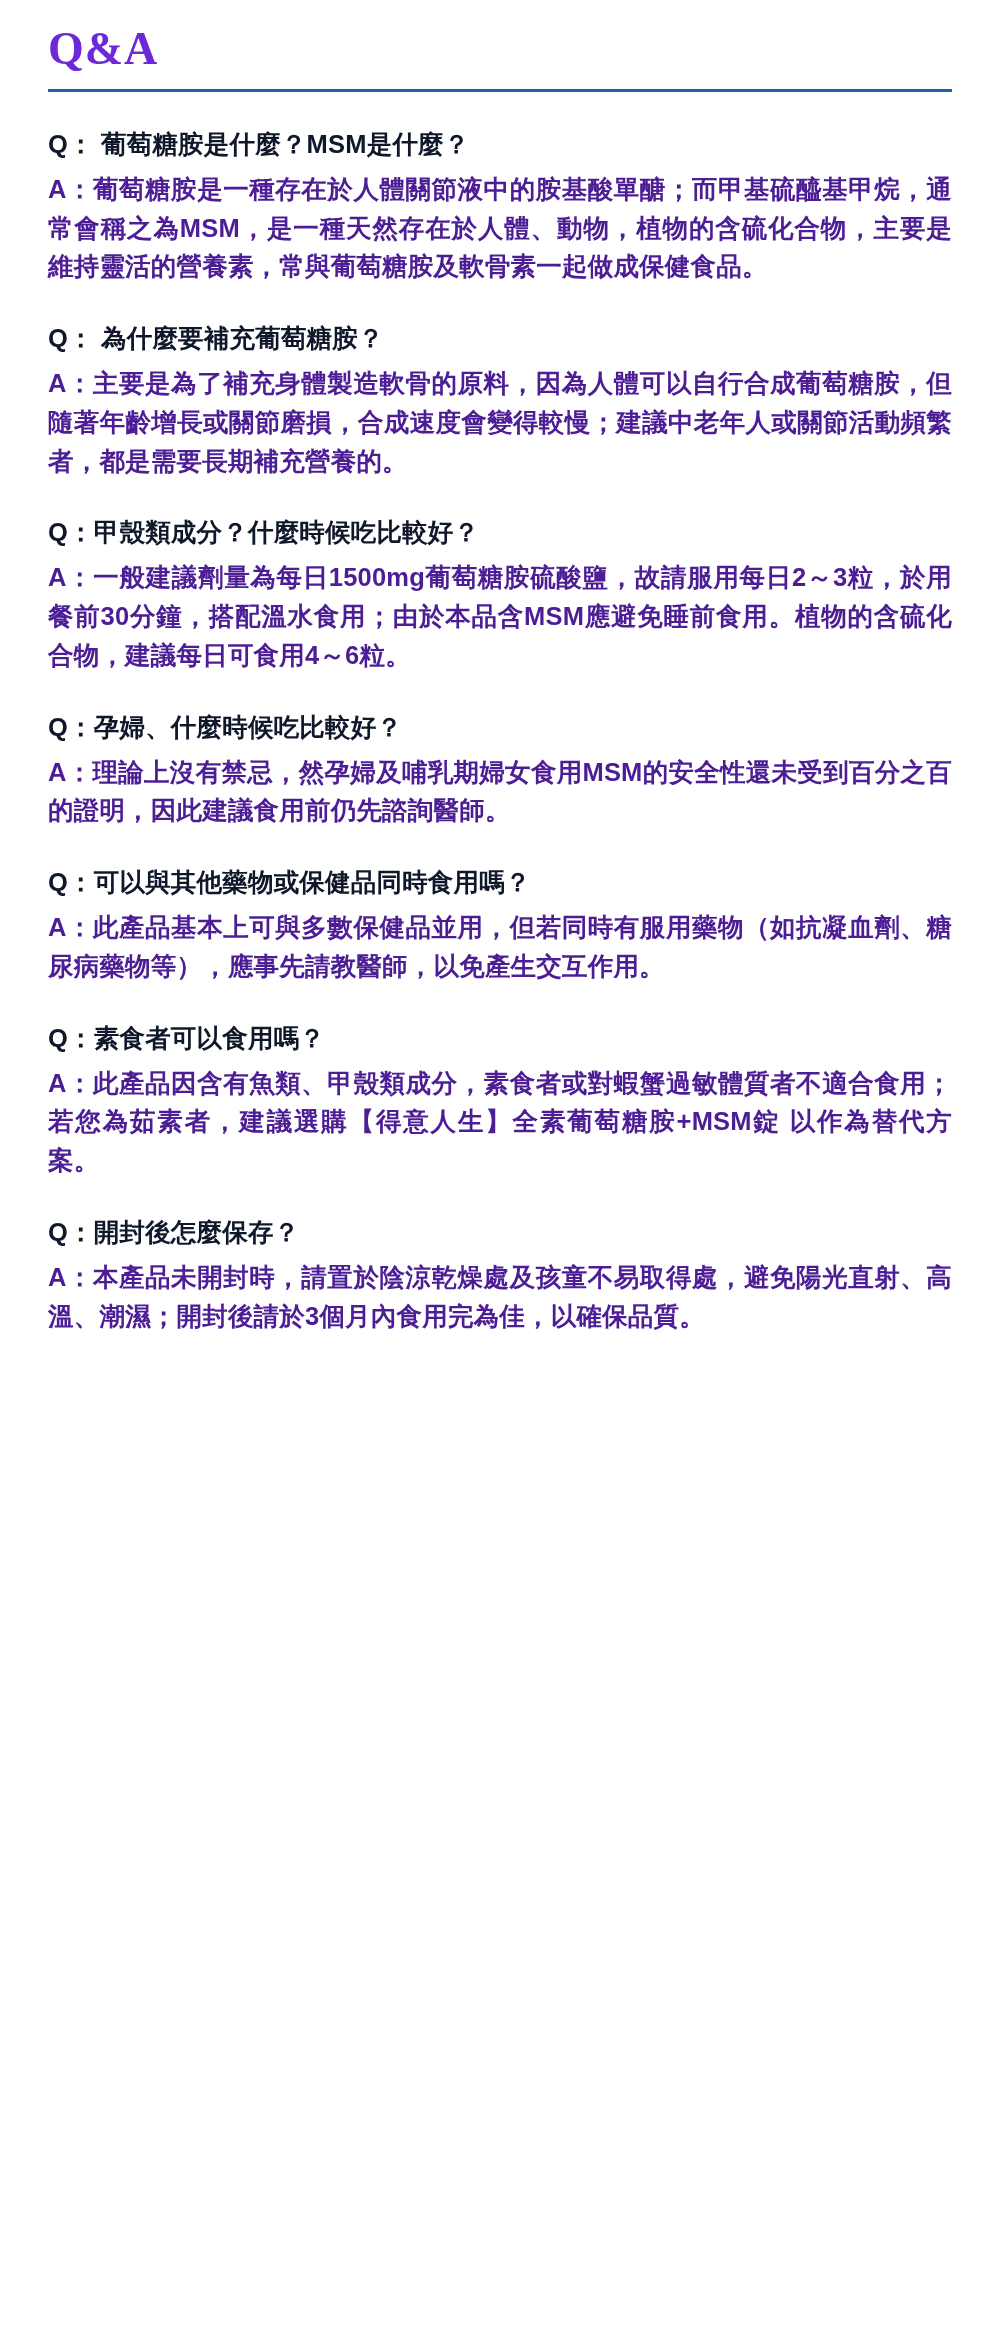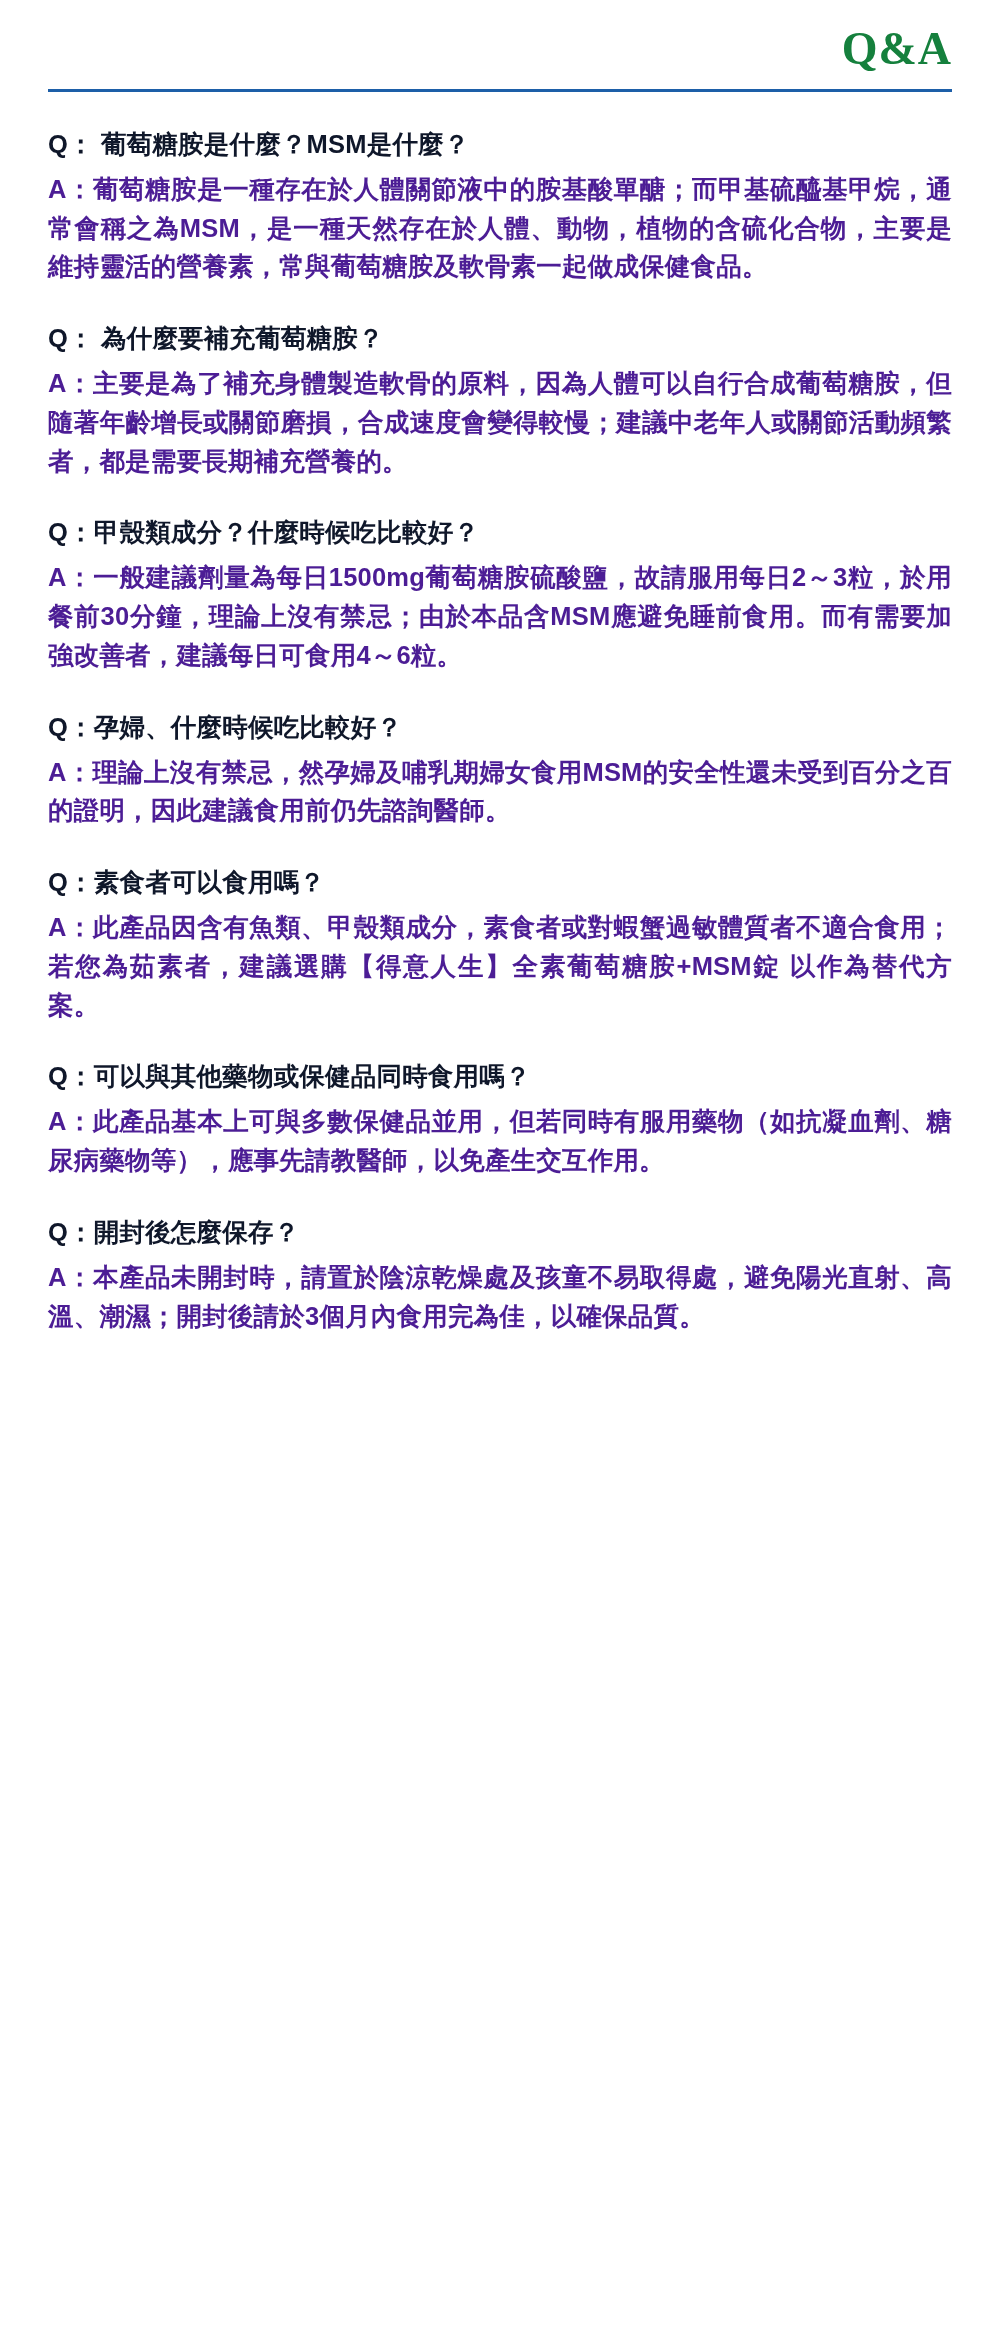--- a/index.html
+++ b/index.html
@@ -15,22 +15,22 @@
     -webkit-font-smoothing: antialiased;
   }
   .page {
     width: 1000px;
     min-height: 2334px;
     box-sizing: border-box;
     padding: 0 48px 40px 48px;
     position: relative;
   }
   .qa-title {
-    text-align: right;
-    color: #15803d;
+    text-align: left;
+    color: #6d28d9;
     font-size: 46px;
     font-weight: 700;
     letter-spacing: 1px;
     padding-top: 22px;
     padding-bottom: 14px;
     font-family: "Liberation Serif", "DejaVu Serif", serif;
   }
   .title-rule {
     border: none;
     border-top: 3px solid #1d5fa8;
@@ -74,36 +74,36 @@
   <div class="qa-block">
     <div class="qa-question">Q： 為什麼要補充葡萄糖胺？</div>
     <div class="qa-answer">A：主要是為了補充身體製造軟骨的原料，因為人體可以自行合成葡萄糖胺，但隨著年齡增長或關節磨損，合成速度會變得較慢；建議中老年人或關節活動頻繁者，都是需要長期補充營養的。</div>
   </div>
 
   <div class="qa-block">
   </div>
 
   <div class="qa-block">
     <div class="qa-question">Q：甲殼類成分？什麼時候吃比較好？</div>
-    <div class="qa-answer">A：一般建議劑量為每日1500mg葡萄糖胺硫酸鹽，故請服用每日2～3粒，於用餐前30分鐘，理論上沒有禁忌；由於本品含MSM應避免睡前食用。而有需要加強改善者，建議每日可食用4～6粒。</div>
+    <div class="qa-answer">A：一般建議劑量為每日1500mg葡萄糖胺硫酸鹽，故請服用每日2～3粒，於用餐前30分鐘，搭配溫水食用；由於本品含MSM應避免睡前食用。植物的含硫化合物，建議每日可食用4～6粒。</div>
   </div>
 
   <div class="qa-block">
     <div class="qa-question">Q：孕婦、什麼時候吃比較好？</div>
     <div class="qa-answer">A：理論上沒有禁忌，然孕婦及哺乳期婦女食用MSM的安全性還未受到百分之百的證明，因此建議食用前仍先諮詢醫師。</div>
   </div>
 
   <div class="qa-block">
-    <div class="qa-question">Q：素食者可以食用嗎？</div>
-    <div class="qa-answer">A：此產品因含有魚類、甲殼類成分，素食者或對蝦蟹過敏體質者不適合食用；若您為茹素者，建議選購【得意人生】全素葡萄糖胺+MSM錠 以作為替代方案。</div>
+    <div class="qa-question">Q：可以與其他藥物或保健品同時食用嗎？</div>
+    <div class="qa-answer">A：此產品基本上可與多數保健品並用，但若同時有服用藥物（如抗凝血劑、糖尿病藥物等），應事先請教醫師，以免產生交互作用。</div>
   </div>
 
   <div class="qa-block">
-    <div class="qa-question">Q：可以與其他藥物或保健品同時食用嗎？</div>
-    <div class="qa-answer">A：此產品基本上可與多數保健品並用，但若同時有服用藥物（如抗凝血劑、糖尿病藥物等），應事先請教醫師，以免產生交互作用。</div>
+    <div class="qa-question">Q：素食者可以食用嗎？</div>
+    <div class="qa-answer">A：此產品因含有魚類、甲殼類成分，素食者或對蝦蟹過敏體質者不適合食用；若您為茹素者，建議選購【得意人生】全素葡萄糖胺+MSM錠 以作為替代方案。</div>
   </div>
 
   <div class="qa-block">
     <div class="qa-question">Q：開封後怎麼保存？</div>
     <div class="qa-answer">A：本產品未開封時，請置於陰涼乾燥處及孩童不易取得處，避免陽光直射、高溫、潮濕；開封後請於3個月內食用完為佳，以確保品質。</div>
   </div>
 
 </div>
 
 </body></html>

